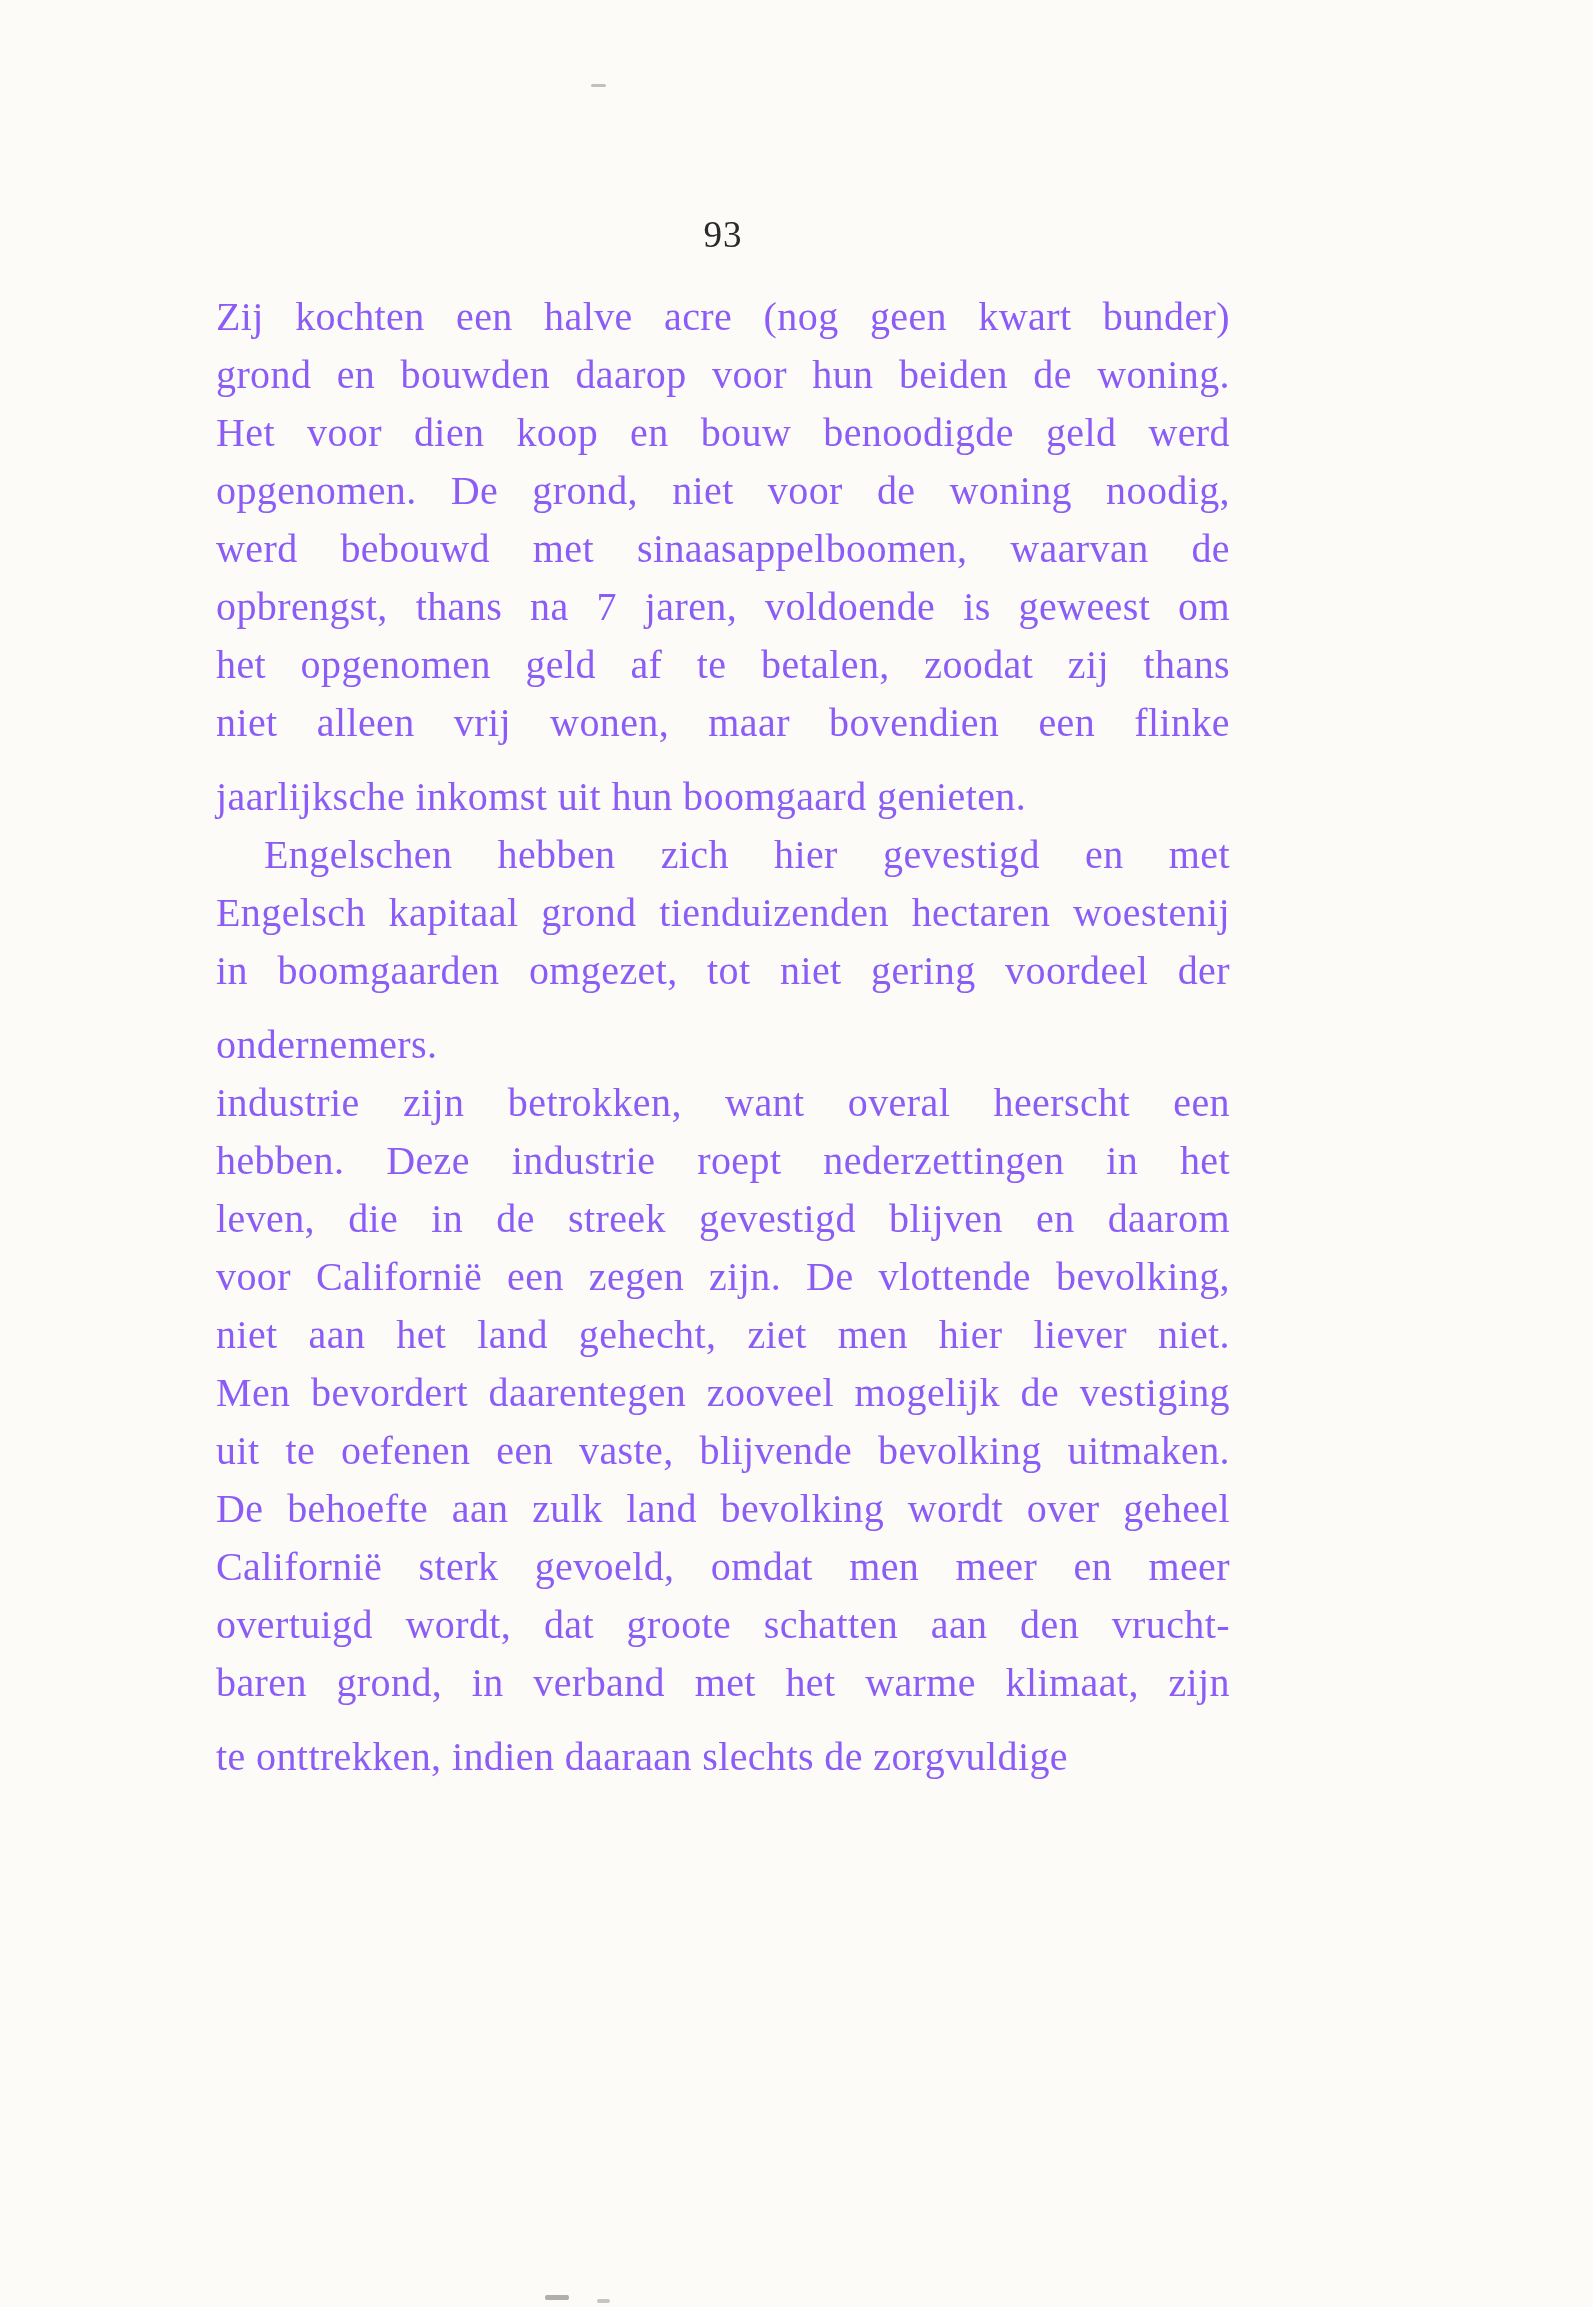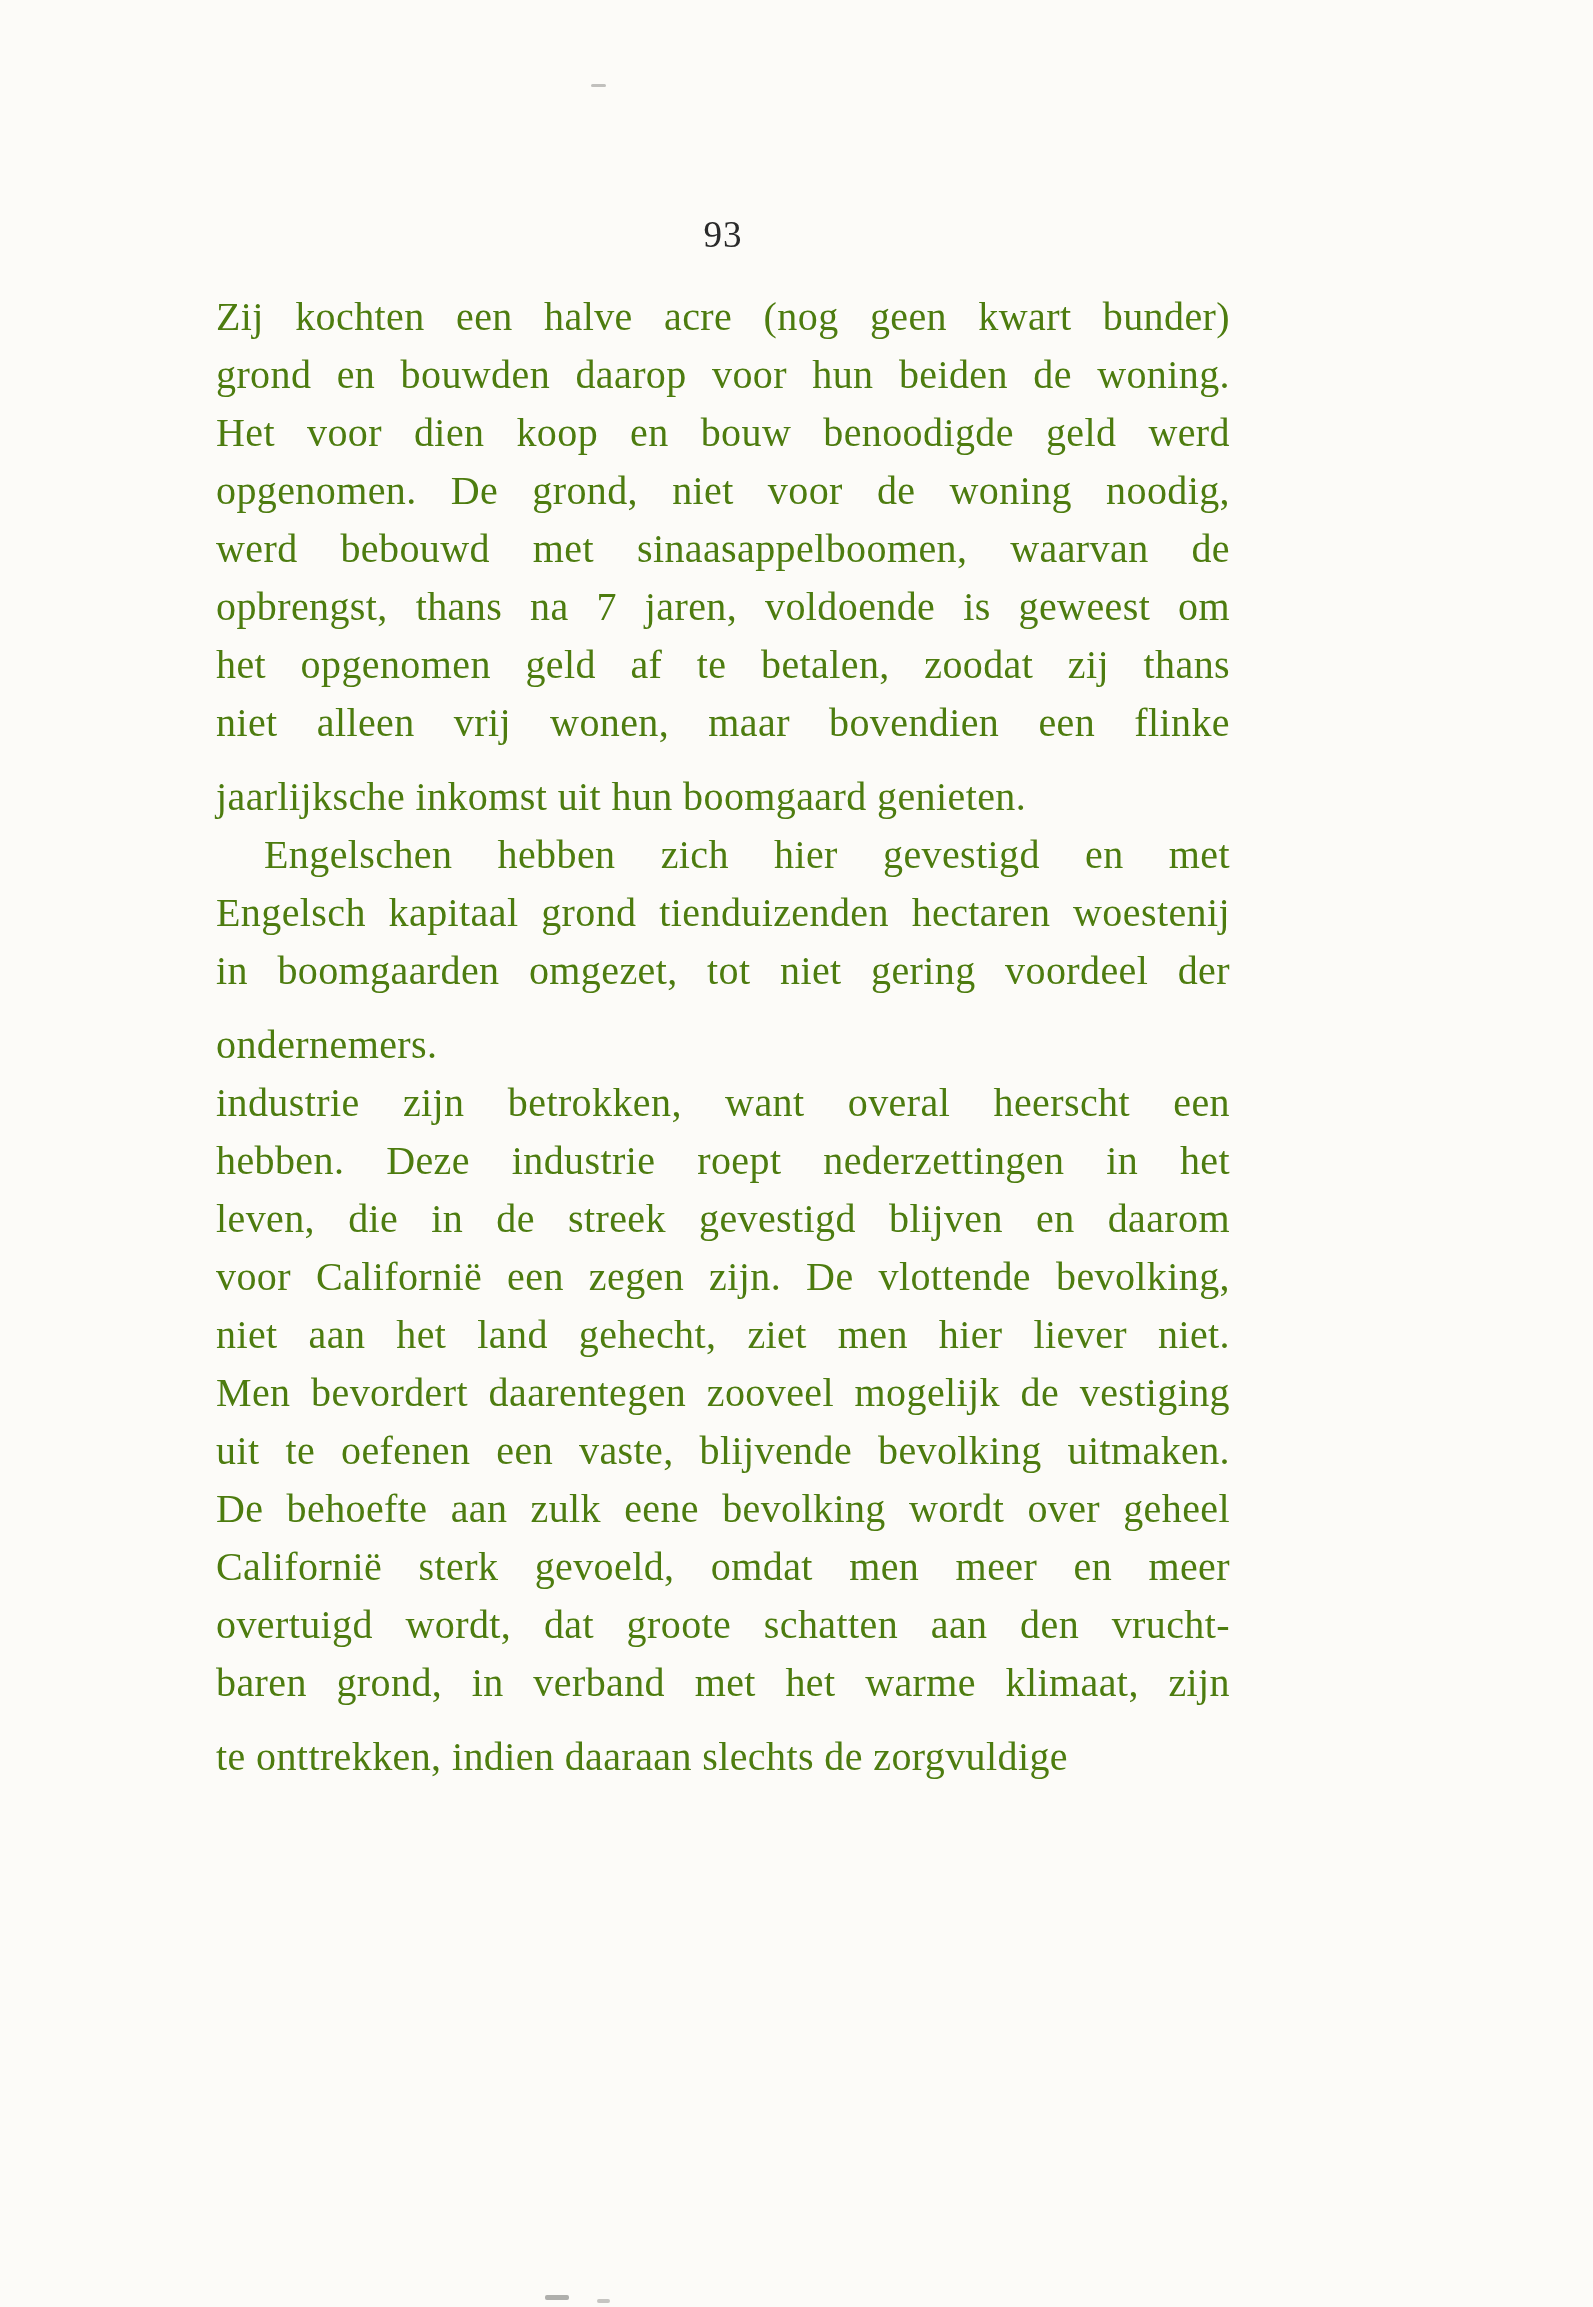--- a/index.html
+++ b/index.html
@@ -28,21 +28,21 @@
     margin-bottom: 32px;
     color: #2a2a2a;
   }
   .paragraph { margin: 0; }
   .line {
     font-size: 40px;
     line-height: 58px;
     letter-spacing: 0.4px;
     text-align: justify;
     text-align-last: justify;
-    color: #4d7c0f;
+    color: #8b5cf6;
   }
   .line.last { text-align-last: left; margin-top: 16px; }
   .line.indent { text-indent: 48px; }
   .artifact {
     position: absolute;
     background: #8f8f8c;
     border-radius: 1.9px;
   }
   .artifact.dash-top { left: 591px; top: 84px; width: 15px; height: 2.8px; opacity: 0.55; }
   .artifact.speck-bottom-1 { left: 545px; top: 2295px; width: 24px; height: 4.7px; opacity: 0.7; }
@@ -79,21 +79,21 @@
     </div>
 
     <div class="paragraph">
       <div class="line">industrie zijn betrokken, want overal heerscht een</div>
       <div class="line">hebben. Deze industrie roept nederzettingen in het</div>
       <div class="line">leven, die in de streek gevestigd blijven en daarom</div>
       <div class="line">voor Californië een zegen zijn. De vlottende bevolking,</div>
       <div class="line">niet aan het land gehecht, ziet men hier liever niet.</div>
       <div class="line">Men bevordert daarentegen zooveel mogelijk de vestiging</div>
       <div class="line">uit te oefenen een vaste, blijvende bevolking uitmaken.</div>
-      <div class="line">De behoefte aan zulk eene bevolking wordt over geheel</div>
+      <div class="line">De behoefte aan zulk land bevolking wordt over geheel</div>
       <div class="line">Californië sterk gevoeld, omdat men meer en meer</div>
       <div class="line">overtuigd wordt, dat groote schatten aan den vrucht-</div>
       <div class="line">baren grond, in verband met het warme klimaat, zijn</div>
       <div class="line last">te onttrekken, indien daaraan slechts de zorgvuldige</div>
     </div>
 
   </div>
 
   <span class="artifact speck-bottom-1"></span>
   <span class="artifact speck-bottom-2"></span>

